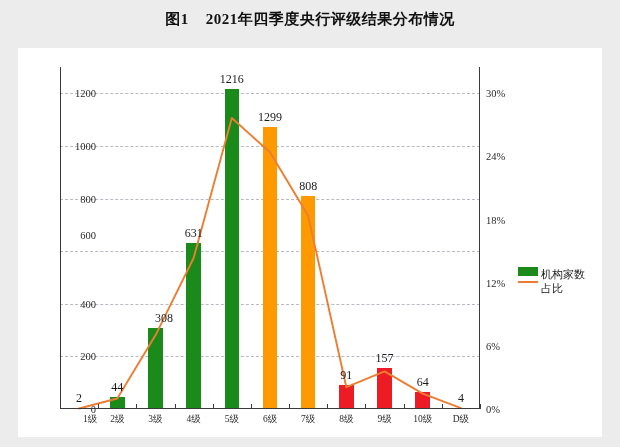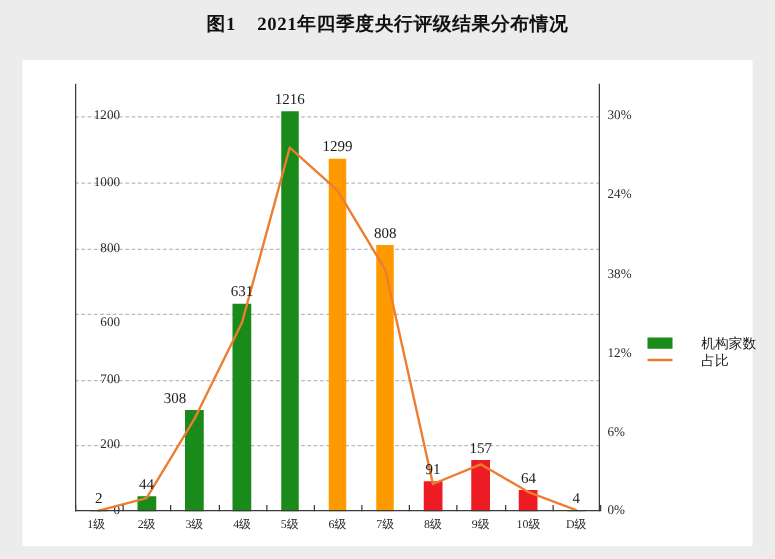--- a/index.html
+++ b/index.html
@@ -85,21 +85,21 @@
   }
 
   .lineSvg{position:absolute;left:0;top:0;width:420px;height:342px;overflow:visible;}
 
   
   .legend{
     position:absolute;left:500px;top:219px;
     font-family:"Liberation Serif","DejaVu Serif",serif;
     font-size:11px;color:#1b1b1b;
   }
-  .legend-row{display:flex;align-items:center;height:14px;gap:20px;}
+  .legend-row{display:flex;align-items:flex-start;height:14px;}
   .legend-swatch-bar{
     width:20px;height:9px;background:#1a8a1a;margin-right:3px;display:inline-block;
   }
   .legend-swatch-line{
     width:20px;height:0;border-top:2.4px solid #ED7D31;margin-right:3px;display:inline-block;
   }
   .legend-text{white-space:nowrap;}
 </style>
 </head>
 <body>
@@ -116,31 +116,31 @@
           <div class="gridline" style="top: 289.385px; border-top-color: rgb(185, 185, 196);"></div>
           <div class="gridline" style="top: 236.769px; border-top-color: rgb(185, 185, 196);"></div>
           <div class="gridline" style="top: 184.154px; border-top-color: rgb(185, 185, 196);"></div>
           <div class="gridline" style="top: 131.538px; border-top-color: rgb(185, 185, 196);"></div>
           <div class="gridline" style="top: 78.9231px; border-top-color: rgb(185, 185, 196);"></div>
           <div class="gridline" style="top: 26.3077px; border-top-color: rgb(185, 185, 196);"></div>
         </div>
       <div id="ylabels" class="ylabel-wrap">
           <div class="ylabel" style="top: 342px;">0</div>
           <div class="ylabel" style="top: 289.385px;">200</div>
-          <div class="ylabel" style="top: 236.769px;">700</div>
-          <div class="ylabel" style="top: 191px;">600</div>
+          <div class="ylabel" style="top: 236.769px;">400</div>
+          <div class="ylabel" style="top: 168px;">600</div>
           <div class="ylabel" style="top: 131.538px;">800</div>
           <div class="ylabel" style="top: 78.9231px;">1000</div>
           <div class="ylabel" style="top: 26.3077px;">1200</div>
         </div>
       <div id="y2labels" class="y2label-wrap">
           <div class="y2label" style="top: 342px;">0%</div>
           <div class="y2label" style="top: 278.862px;">6%</div>
           <div class="y2label" style="top: 215.723px;">12%</div>
-          <div class="y2label" style="top: 152.585px;">38%</div>
+          <div class="y2label" style="top: 152.585px;">18%</div>
           <div class="y2label" style="top: 89.4462px;">24%</div>
           <div class="y2label" style="top: 26.3077px;">30%</div>
         </div>
 
       <div id="bars">
           <div class="bar" style="left: 11.8364px; width: 14.5091px; height: 1.2px; background: rgb(26, 138, 26);"></div>
           <div class="bar" style="left: 50.0182px; width: 14.5091px; height: 11.5754px; background: rgb(26, 138, 26);"></div>
           <div class="bar" style="left: 88.2px; width: 14.5091px; height: 81.0277px; background: rgb(26, 138, 26);"></div>
           <div class="bar" style="left: 126.382px; width: 14.5091px; height: 166.002px; background: rgb(26, 138, 26);"></div>
           <div class="bar" style="left: 164.564px; width: 14.5091px; height: 319.902px; background: rgb(26, 138, 26);"></div>
@@ -152,21 +152,21 @@
           <div class="bar" style="left: 393.655px; width: 14.5091px; height: 1.2px; background: rgb(26, 138, 26);"></div>
         </div>
 
       <svg class="lineSvg" id="lineSvg" viewBox="0 0 420 342" preserveAspectRatio="none">
           <polyline points="19.09,341.47 57.27,331.48 95.45,268.34 133.64,190.99 171.82,51.04 210.00,85.24 248.18,148.69 286.36,320.22 324.55,304.43 362.73,326.64 400.91,341.05" fill="none" stroke="#ED7D31" stroke-width="1.9" stroke-linejoin="round" stroke-linecap="round" vector-effect="non-scaling-stroke"></polyline>
         </svg>
 
       <div id="barlabels">
           <div class="bar-label" style="left: 19.0909px; top: 338.8px;">2</div>
           <div class="bar-label" style="left: 57.2727px; top: 328.425px;">44</div>
-          <div class="bar-label" style="left: 80px; top: 258.972px;">308</div>
+          <div class="bar-label" style="left: 104px; top: 258.972px;">308</div>
           <div class="bar-label" style="left: 133.636px; top: 173.998px; text-align: right;">631</div>
           <div class="bar-label" style="left: 171.818px; top: 20.0985px;">1216</div>
           <div class="bar-label" style="left: 210px; top: 57.7185px;">1299</div>
           <div class="bar-label" style="left: 248.182px; top: 127.434px;">808</div>
           <div class="bar-label" style="left: 286.364px; top: 316.06px;">91</div>
           <div class="bar-label" style="left: 324.545px; top: 298.697px;">157</div>
           <div class="bar-label" style="left: 362.727px; top: 323.163px;">64</div>
           <div class="bar-label" style="left: 400.909px; top: 338.8px;">4</div>
         </div>
       <div id="xticks">
@@ -177,21 +177,21 @@
           <div class="tick-x" style="left: 152.727px;"></div>
           <div class="tick-x" style="left: 190.909px;"></div>
           <div class="tick-x" style="left: 229.091px;"></div>
           <div class="tick-x" style="left: 267.273px;"></div>
           <div class="tick-x" style="left: 305.455px;"></div>
           <div class="tick-x" style="left: 343.636px;"></div>
           <div class="tick-x" style="left: 381.818px;"></div>
           <div class="tick-x" style="left: 420px;"></div>
         </div>
       <div id="xlabels">
-          <div class="xtick-label" style="left: 17px;">1级</div>
+          <div class="xtick-label" style="left: 30px;">1级</div>
           <div class="xtick-label" style="left: 57.2727px;">2级</div>
           <div class="xtick-label" style="left: 95.4545px;">3级</div>
           <div class="xtick-label" style="left: 133.636px;">4级</div>
           <div class="xtick-label" style="left: 171.818px;">5级</div>
           <div class="xtick-label" style="left: 210px;">6级</div>
           <div class="xtick-label" style="left: 248.182px;">7级</div>
           <div class="xtick-label" style="left: 286.364px;">8级</div>
           <div class="xtick-label" style="left: 324.545px;">9级</div>
           <div class="xtick-label" style="left: 362.727px;">10级</div>
           <div class="xtick-label" style="left: 400.909px;">D级</div>

